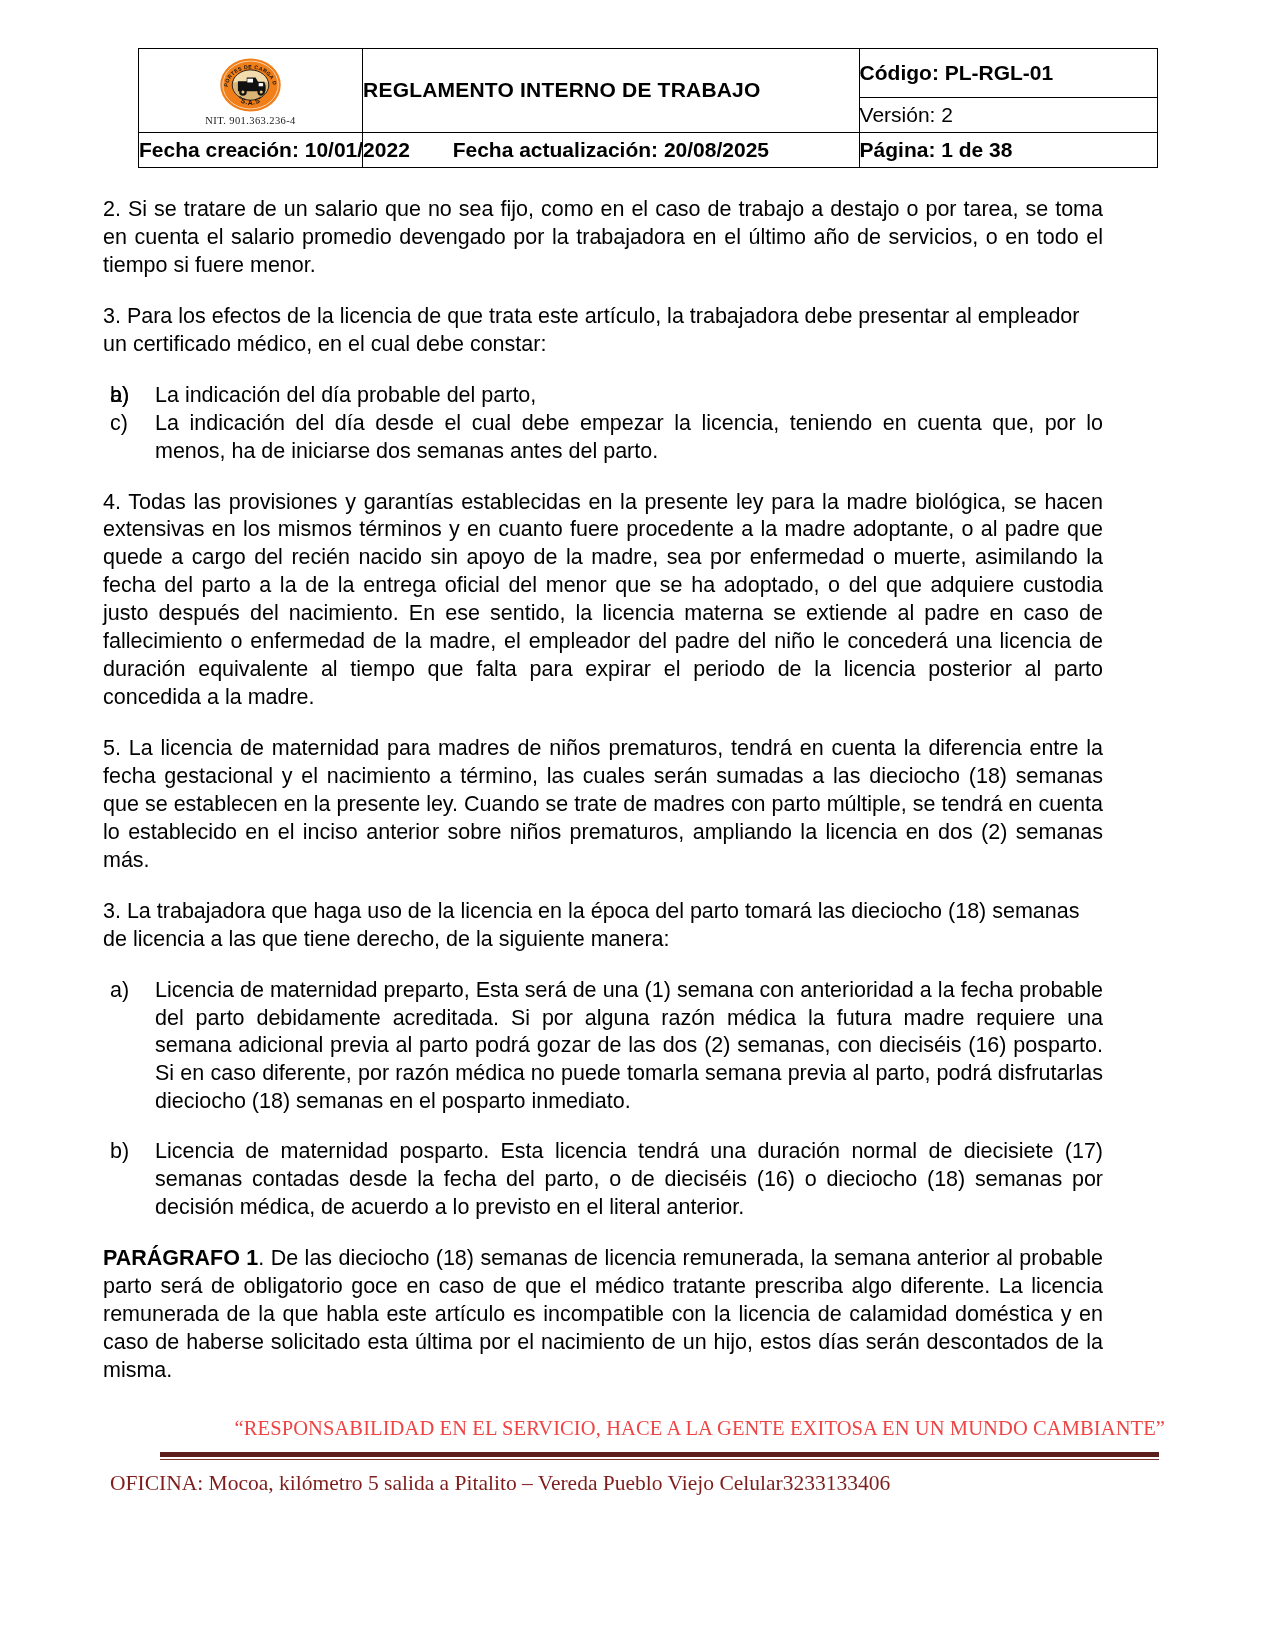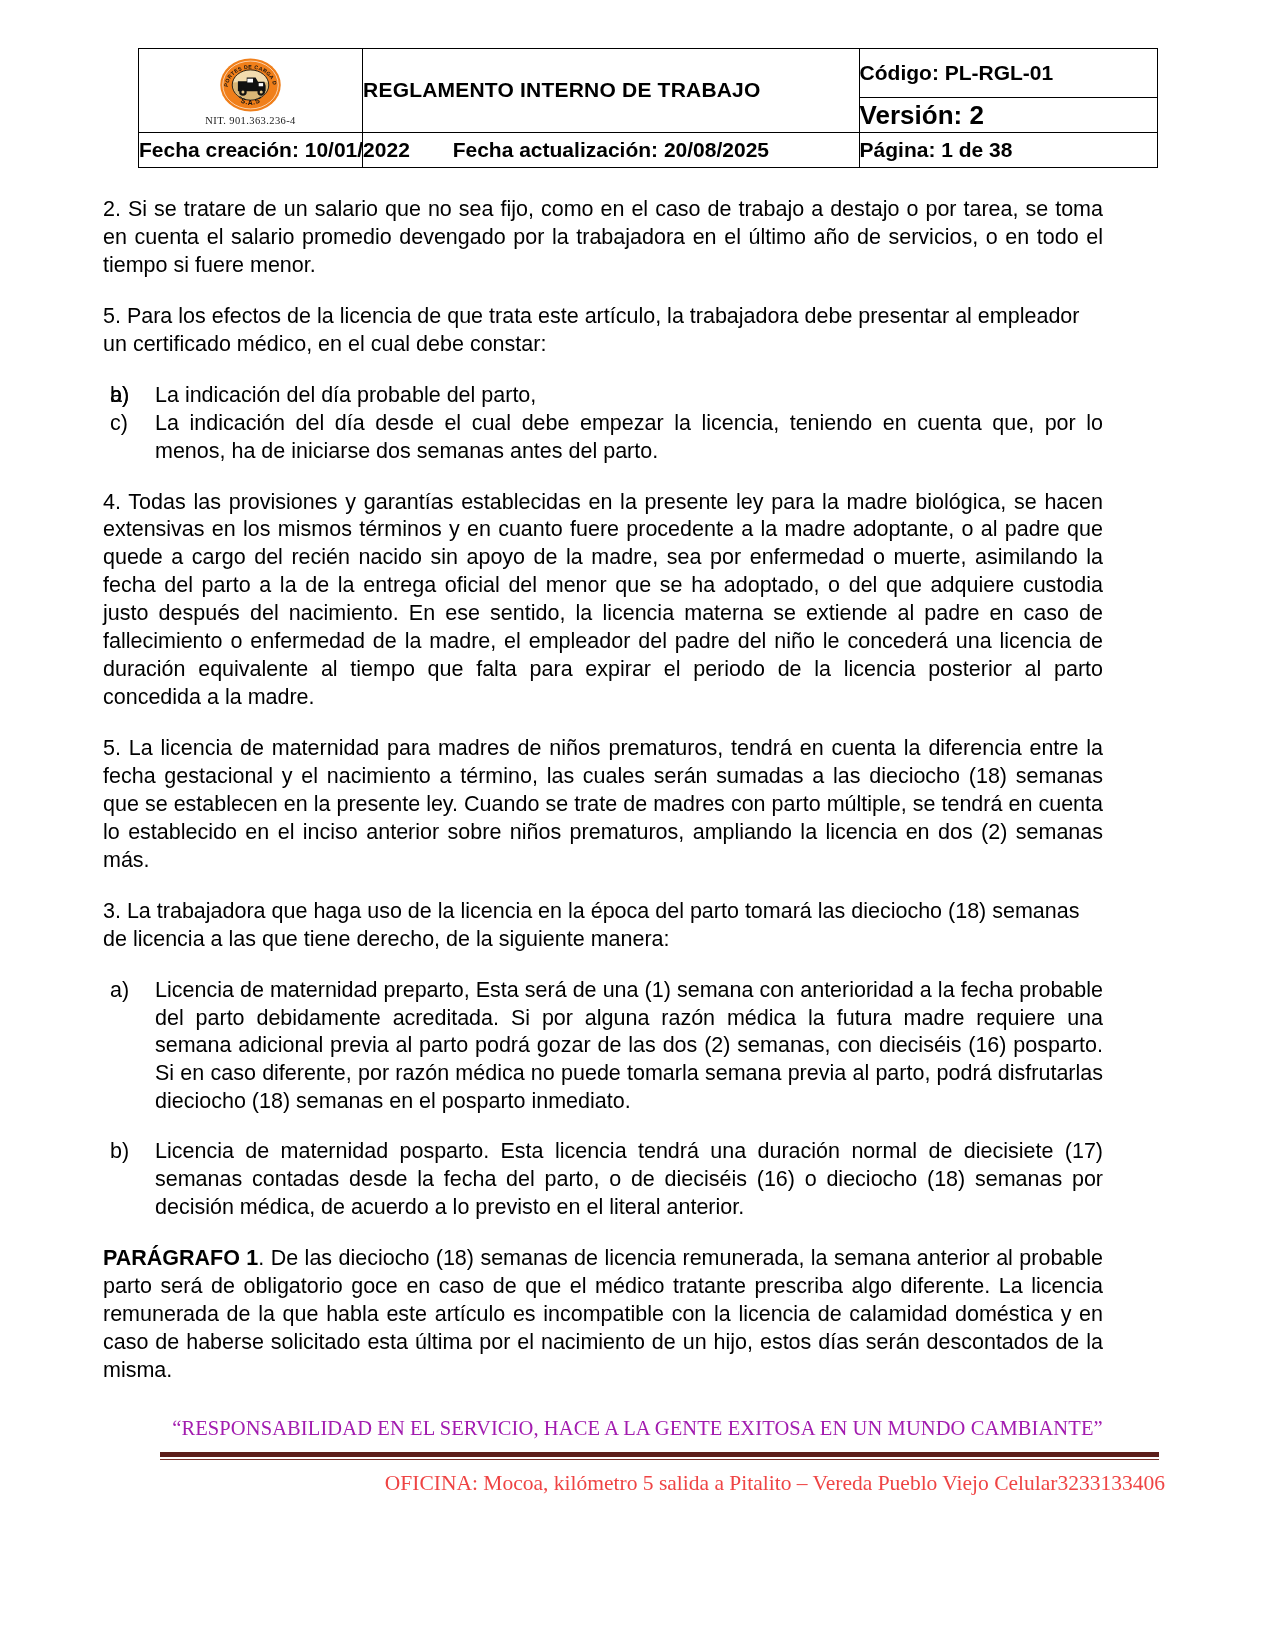--- a/index.html
+++ b/index.html
@@ -50,22 +50,22 @@
     letter-spacing: .2px;
   }
   .cell-code {
     width: 240px;
     font-weight: bold;
     font-size: 21px;
     padding-left: 8px;
     height: 48px;
   }
   .cell-version {
-    font-weight: bold;
-    font-size: 26px;
+    font-weight: normal;
+    font-size: 21px;
     padding-left: 8px;
     height: 34px;
     margin-top: 11px;
   }
   .cell-fecha-creacion, .cell-fecha-actualizacion, .cell-pagina {
     font-weight: bold;
     font-size: 21px;
     height: 34px;
     padding-left: 8px;
     padding-right: 6px;
@@ -137,22 +137,22 @@
   
   .footer {
     position: absolute;
     left: 110px;
     top: 1415px;
     width: 1055px;
   }
   .slogan {
     font-family: "Liberation Serif", serif;
     font-size: 20.5px;
-    color: #a21caf;
-    text-align: center;
+    color: #ef4444;
+    text-align: right;
     line-height: 1.35;
     letter-spacing: .1px;
   }
   .divider {
     margin-top: 9px;
     height: 7px;
     position: relative;
   }
   .divider .bar-thick {
     position: absolute;
@@ -165,23 +165,23 @@
     position: absolute;
     left: 50px; right: 6px;
     top: 7px;
     height: 1.4px;
     background: #7a2f28;
   }
   .footer-lines {
     margin-top: 11px;
     font-family: "Liberation Serif", serif;
     font-size: 21.5px;
-    text-align: right;
+    text-align: left;
     line-height: 1.30;
-    color: #ef4444;
+    color: #7f1d1d;
   }
   .footer-lines .email-link {
     text-decoration: underline;
   }
 </style>
 </head>
 <body>
 
 <div class="page">
 
@@ -241,21 +241,21 @@
       <td class="cell-fecha-actualizacion">Fecha actualización: 20/08/2025</td>
       <td class="cell-pagina">Página: 1 de 38</td>
     </tr>
   </tbody>
     </table>
 
   <div class="content">
 
     <p class="para">2. Si se tratare de un salario que no sea fijo, como en el caso de trabajo a destajo o por tarea, se toma en cuenta el salario promedio devengado por la trabajadora en el último año de servicios, o en todo el tiempo si fuere menor.</p>
 
-    <p class="para nojust">5. Para los efectos de la licencia de que trata este artículo, la trabajadora debe presentar al empleador un certificado médico, en el cual debe constar:</p>
+    <p class="para nojust">3. Para los efectos de la licencia de que trata este artículo, la trabajadora debe presentar al empleador un certificado médico, en el cual debe constar:</p>
 
     <ul class="letterlist">
       <li>
         <span class="marker">a)</span>
       </li>
       <li>
         <span class="marker">b)</span>
         <span>La indicación del día probable del parto,</span>
       </li>
       <li>

